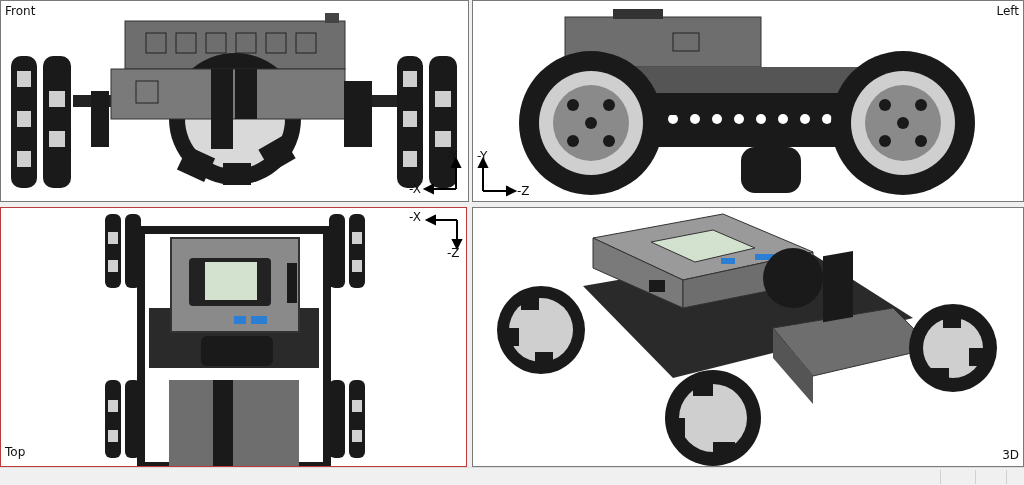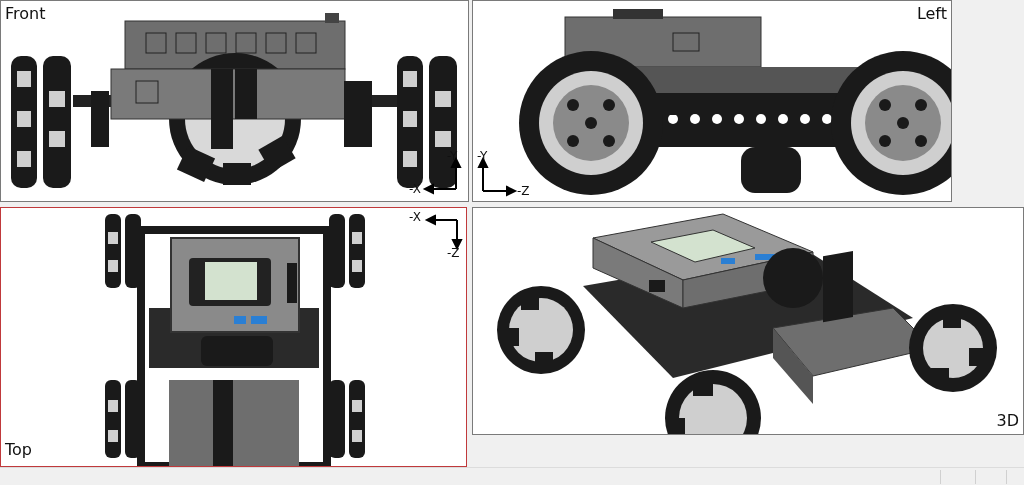--- a/index.html
+++ b/index.html
@@ -1,24 +1,24 @@
 <!DOCTYPE html>
 <html><head>
 <meta charset="utf-8">
 <style>
   html, body { margin:0; padding:0; }
   body { width:1024px; height:485px; background:#f0f0f0; position:relative; overflow:hidden;
          font-family:"DejaVu Sans", "Liberation Sans", sans-serif; }
   .viewport { position:absolute; background:#fff; border:1px solid #7a7a7a; box-sizing:border-box; overflow:hidden; }
   .viewport.active { border:1px solid #c0393b; }
   #vp-front { left:0; top:0; width:469px; height:202px; }
-  #vp-left  { left:472px; top:0; width:480px; height:202px; }
+  #vp-left  { left:472px; top:0; width:552px; height:202px; }
   #vp-top   { left:0; top:207px; width:467px; height:260px; }
-  #vp-3d    { left:472px; top:207px; width:552px; height:228px; }
-  .vp-label { position:absolute; font-size:16px; color:#111; }
+  #vp-3d    { left:472px; top:207px; width:552px; height:260px; }
+  .vp-label { position:absolute; font-size:12px; color:#111; }
   .lbl-tl { left:4px; top:3px; }
   .lbl-tr { right:4px; top:3px; }
   .lbl-bl { left:4px; bottom:7px; }
   .lbl-br { right:4px; bottom:4px; }
   .axis { position:absolute; font-size:12px; color:#111; }
   .statusbar { position:absolute; left:0; top:467px; width:1024px; height:18px; background:#f0f0f0; border-top:1px solid #dcdcdc; box-sizing:border-box; }
   .sb-cell { position:absolute; top:2px; height:14px; border-left:1px solid #d0d0d0; }
   svg { position:absolute; left:0; top:0; }
 </style>
 </head>

